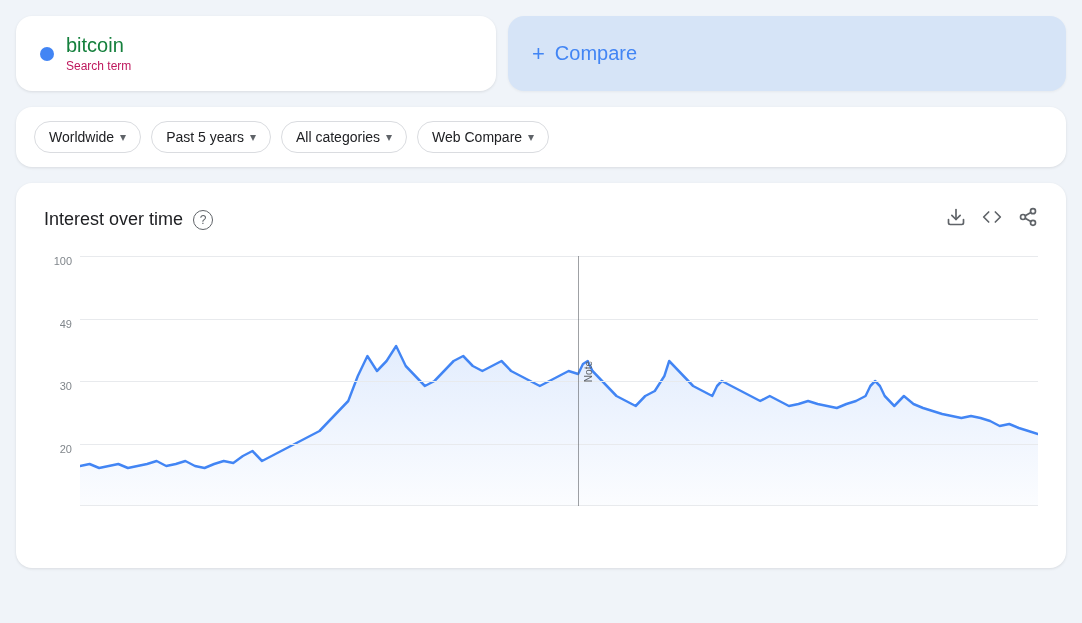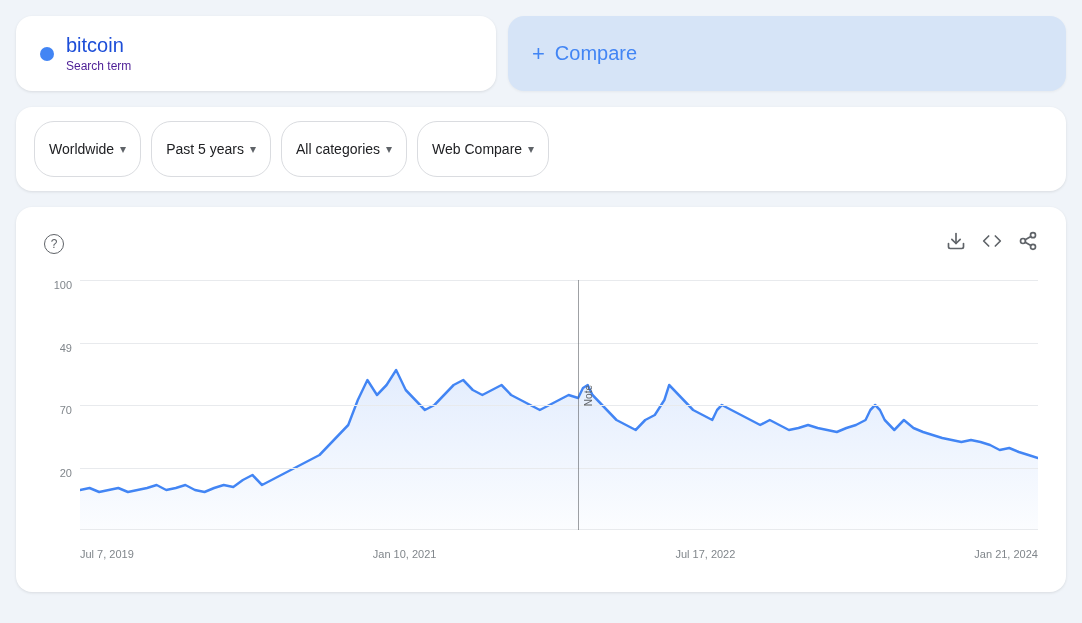--- a/index.html
+++ b/index.html
@@ -30,26 +30,26 @@
       border-radius: 50%;
       background: #4285f4;
       flex-shrink: 0;
     }
     .search-term-text {
       display: flex;
       flex-direction: column;
     }
     .search-term-name {
       font-size: 20px;
-      color: #1d4ed8;
+      color: #15803d;
       font-weight: 400;
     }
     .search-term-label {
       font-size: 12px;
-      color: #4c1d95;
+      color: #be185d;
       margin-top: 2px;
       text-align: right;
     }
     .compare-card {
       background: #d6e4f7;
       border-radius: 16px;
       padding: 18px 24px;
       display: flex;
       align-items: center;
       gap: 10px;
@@ -76,21 +76,21 @@
       padding: 14px 18px;
       box-shadow: 0 1px 3px rgba(0,0,0,0.1);
     }
     .filter-btn {
       display: flex;
       align-items: center;
       gap: 6px;
       background: #fff;
       border: 1px solid #dadce0;
       border-radius: 20px;
-      padding: 19px 14px;
+      padding: 7px 14px;
       font-size: 14px;
       color: #202124;
       cursor: pointer;
       white-space: nowrap;
     }
     .chevron-icon {
       font-size: 12px;
       color: #5f6368;
     }
     .chart-card {
@@ -235,20 +235,21 @@
   </button>
   <button class="filter-btn">
     <span>Web Compare</span>
     <span class="chevron-icon">▾</span>
   </button>
 </div>
 
 <div class="chart-card">
   <div class="chart-header">
     <div class="chart-title-row">
+      <span class="chart-title">Interest over time</span>
       <div class="help-icon">?</div>
     </div>
     <div class="chart-actions">
       <span class="action-icon" title="Download">
         <svg width="20" height="20" viewBox="0 0 24 24" fill="none" stroke="#5f6368" stroke-width="2" stroke-linecap="round" stroke-linejoin="round">
             <path d="M21 15v4a2 2 0 0 1-2 2H5a2 2 0 0 1-2-2v-4"></path>
             <polyline points="7 10 12 15 17 10"></polyline>
             <line x1="12" y1="15" x2="12" y2="3"></line>
           </svg>
       </span>
@@ -268,21 +269,21 @@
           </svg>
       </span>
     </div>
   </div>
 
   <div class="chart-area">
 
     <div class="chart-y-axis">
       <span class="y-label">100</span>
       <span class="y-label">49</span>
-      <span class="y-label">70</span>
+      <span class="y-label">30</span>
       <span class="y-label">20</span>
       <span class="y-label"></span>
     </div>
 
     <div class="chart-plot">
       
       <div class="chart-grid">
         <div class="grid-line" style="top: 0%;"></div>
         <div class="grid-line" style="top: 25%;"></div>
         <div class="grid-line" style="top: 50%;"></div>
@@ -329,20 +330,14 @@
           L510,115 L520,118 L525,108 L530,105 L535,115 L540,120
           L550,130 L560,140 L570,145 L580,150 L590,140 L600,135 L610,120 L615,105 L620,110 L625,115
           L630,120 L640,130 L650,135 L660,140 L665,130 L670,125 L680,130 L690,135 L700,140 L710,145
           L720,140 L730,145 L740,150 L750,148 L760,145 L770,148 L780,150 L790,152 L800,148 L810,145
           L820,140 L825,130 L830,125 L835,130 L840,140 L850,150 L855,145 L860,140 L870,148 L880,152
           L890,155 L900,158 L910,160 L920,162 L930,160 L940,162 L950,165 L960,170 L970,168 L980,172
           L990,175 L1000,178" fill="none" stroke="#4285f4" stroke-width="2.5" stroke-linejoin="round" stroke-linecap="round"></path>
       </svg>
     </div>
 
-    <div class="x-axis-labels">
-      <span class="x-label">Jul 7, 2019</span>
-      <span class="x-label">Jan 10, 2021</span>
-      <span class="x-label">Jul 17, 2022</span>
-      <span class="x-label">Jan 21, 2024</span>
-    </div>
   </div>
 </div>
 
 </body></html>

